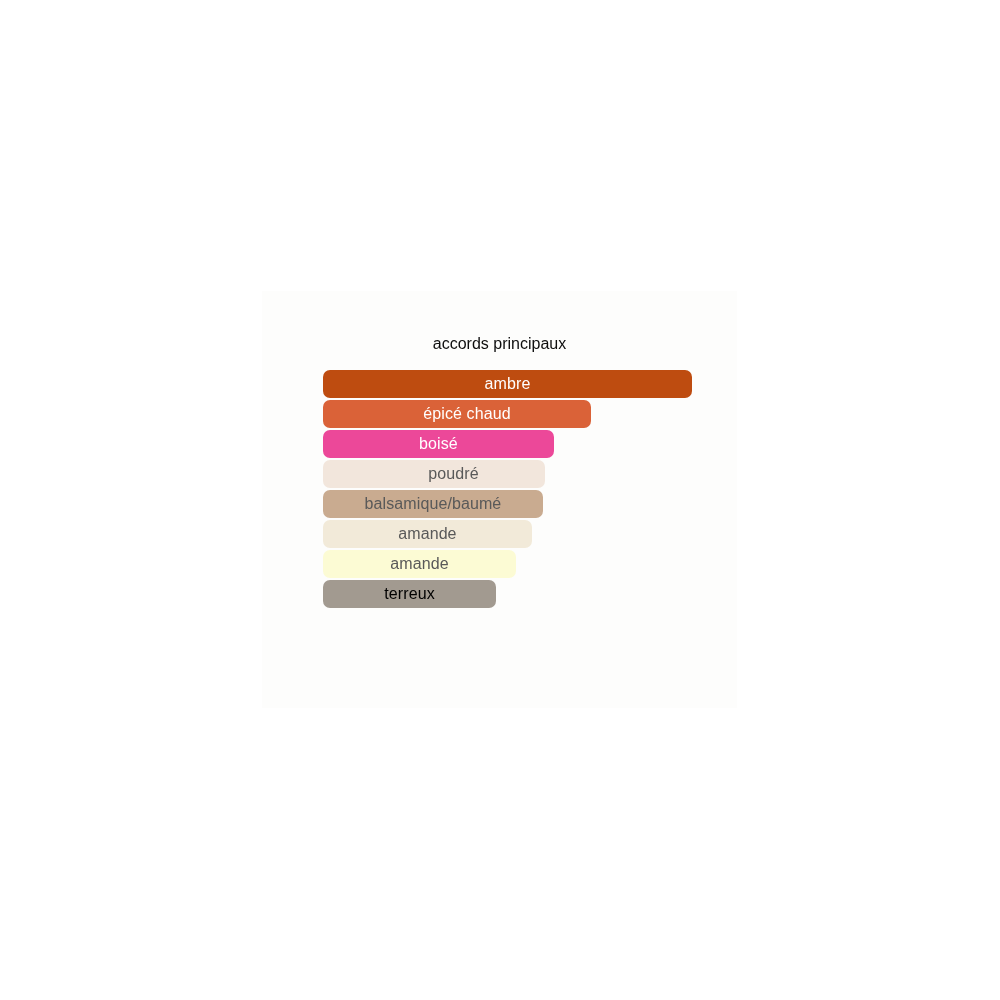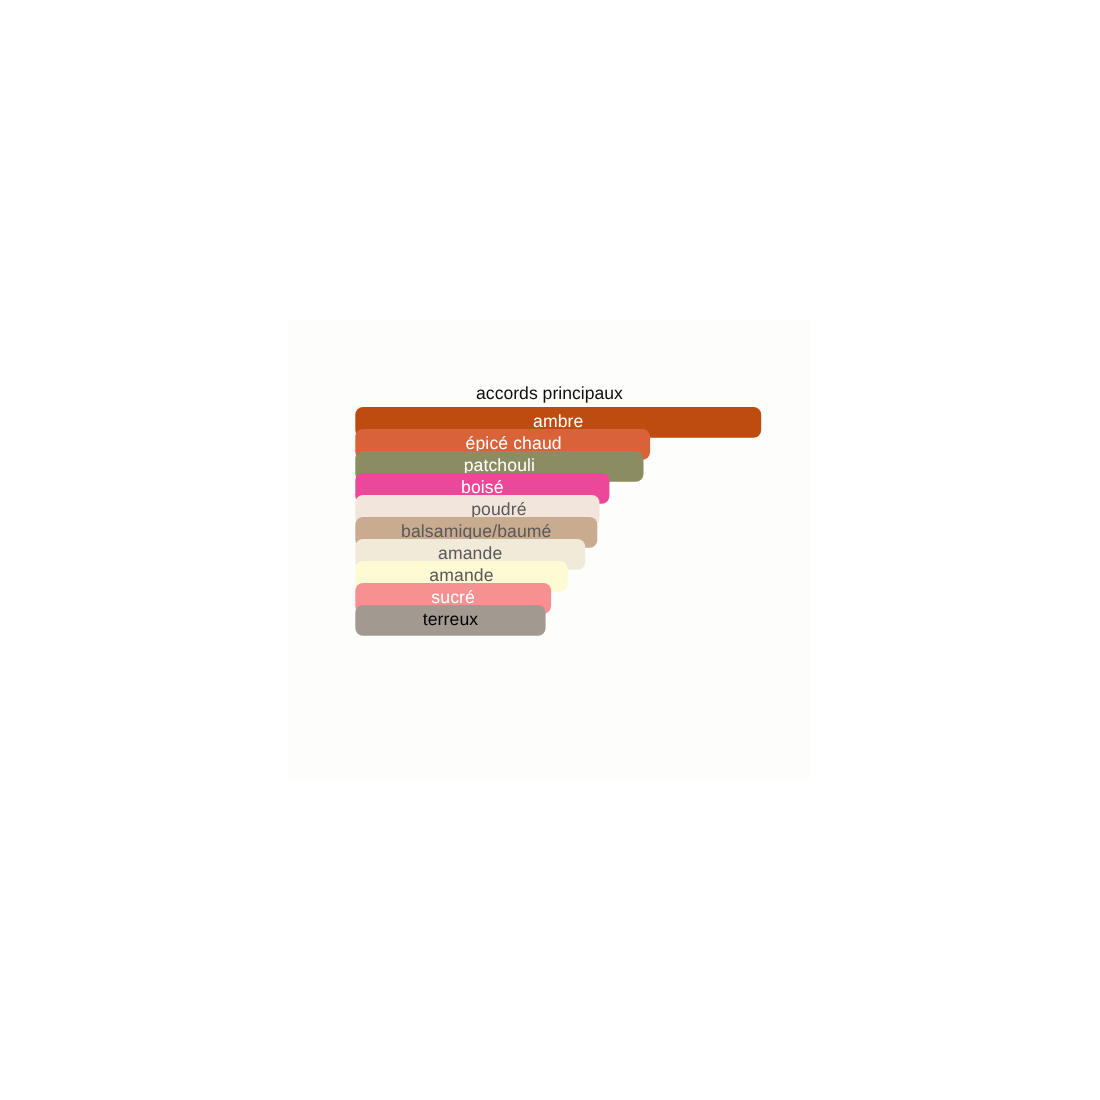--- a/index.html
+++ b/index.html
@@ -22,40 +22,40 @@
     left: 262px;
     top: 291px;
     width: 475px;
     height: 417px;
     background: #fdfdfc;
   }
 
   #chart-title {
     position: absolute;
     left: 262px;
-    top: 349px;
+    top: 334px;
     width: 475px;
     text-align: center;
     font-size: 16px;
     line-height: 19px;
     color: #0e0e0e;
     font-family: "Liberation Sans", sans-serif;
     white-space: nowrap;
   }
 
   #bars-area {
     position: absolute;
     left: 323px;
     top: 370px;
     width: 380px;
   }
 
   .bar-row {
     position: relative;
-    height: 20px;
+    height: 30px;
   }
 
   .bar {
     position: absolute;
     left: 0;
     top: 0;
     height: 28px;
     border-radius: 7px;
     box-sizing: border-box;
     display: flex;
@@ -84,25 +84,20 @@
       <div class="bar" style="width: 369px; background: rgb(190, 76, 16);">
         <span class="bar-label" style="color: rgb(255, 255, 255);">ambre</span>
       </div>
     </div>
     <div class="bar-row">
       <div class="bar" style="width: 267.894px; background: rgb(218, 98, 56); padding-left: 20px;">
         <span class="bar-label" style="color: rgb(255, 255, 255);">épicé chaud</span>
       </div>
     </div>
     <div class="bar-row">
-      <div class="bar" style="width: 261.99px; background: rgb(139, 140, 98);">
-        <span class="bar-label" style="color: rgb(255, 255, 255);">patchouli</span>
-      </div>
-    </div>
-    <div class="bar-row">
       <div class="bar" style="width: 230.994px; background: #ec4899;">
         <span class="bar-label" style="color: rgb(255, 255, 255);">boisé</span>
       </div>
     </div>
     <div class="bar-row">
       <div class="bar" style="width: 222.138px; background: rgb(242, 230, 220); padding-left: 39px;">
         <span class="bar-label" style="color: rgb(89, 89, 89);">poudré</span>
       </div>
     </div>
     <div class="bar-row">
@@ -114,22 +109,17 @@
       <div class="bar" style="width: 208.854px; background: rgb(242, 234, 217);">
         <span class="bar-label" style="color: rgb(89, 89, 89);">amande</span>
       </div>
     </div>
     <div class="bar-row">
       <div class="bar" style="width: 192.987px; background: rgb(252, 251, 212);">
         <span class="bar-label" style="color: rgb(89, 89, 89);">amande</span>
       </div>
     </div>
     <div class="bar-row">
-      <div class="bar" style="width: 177.858px; background: rgb(246, 144, 145);">
-        <span class="bar-label" style="color: rgb(255, 255, 255);">sucré</span>
-      </div>
-    </div>
-    <div class="bar-row">
       <div class="bar" style="width: 173.061px; background: rgb(162, 154, 144);">
         <span class="bar-label" style="color: #000000;">terreux</span>
       </div>
     </div>
   </div>
 
 </body></html>

